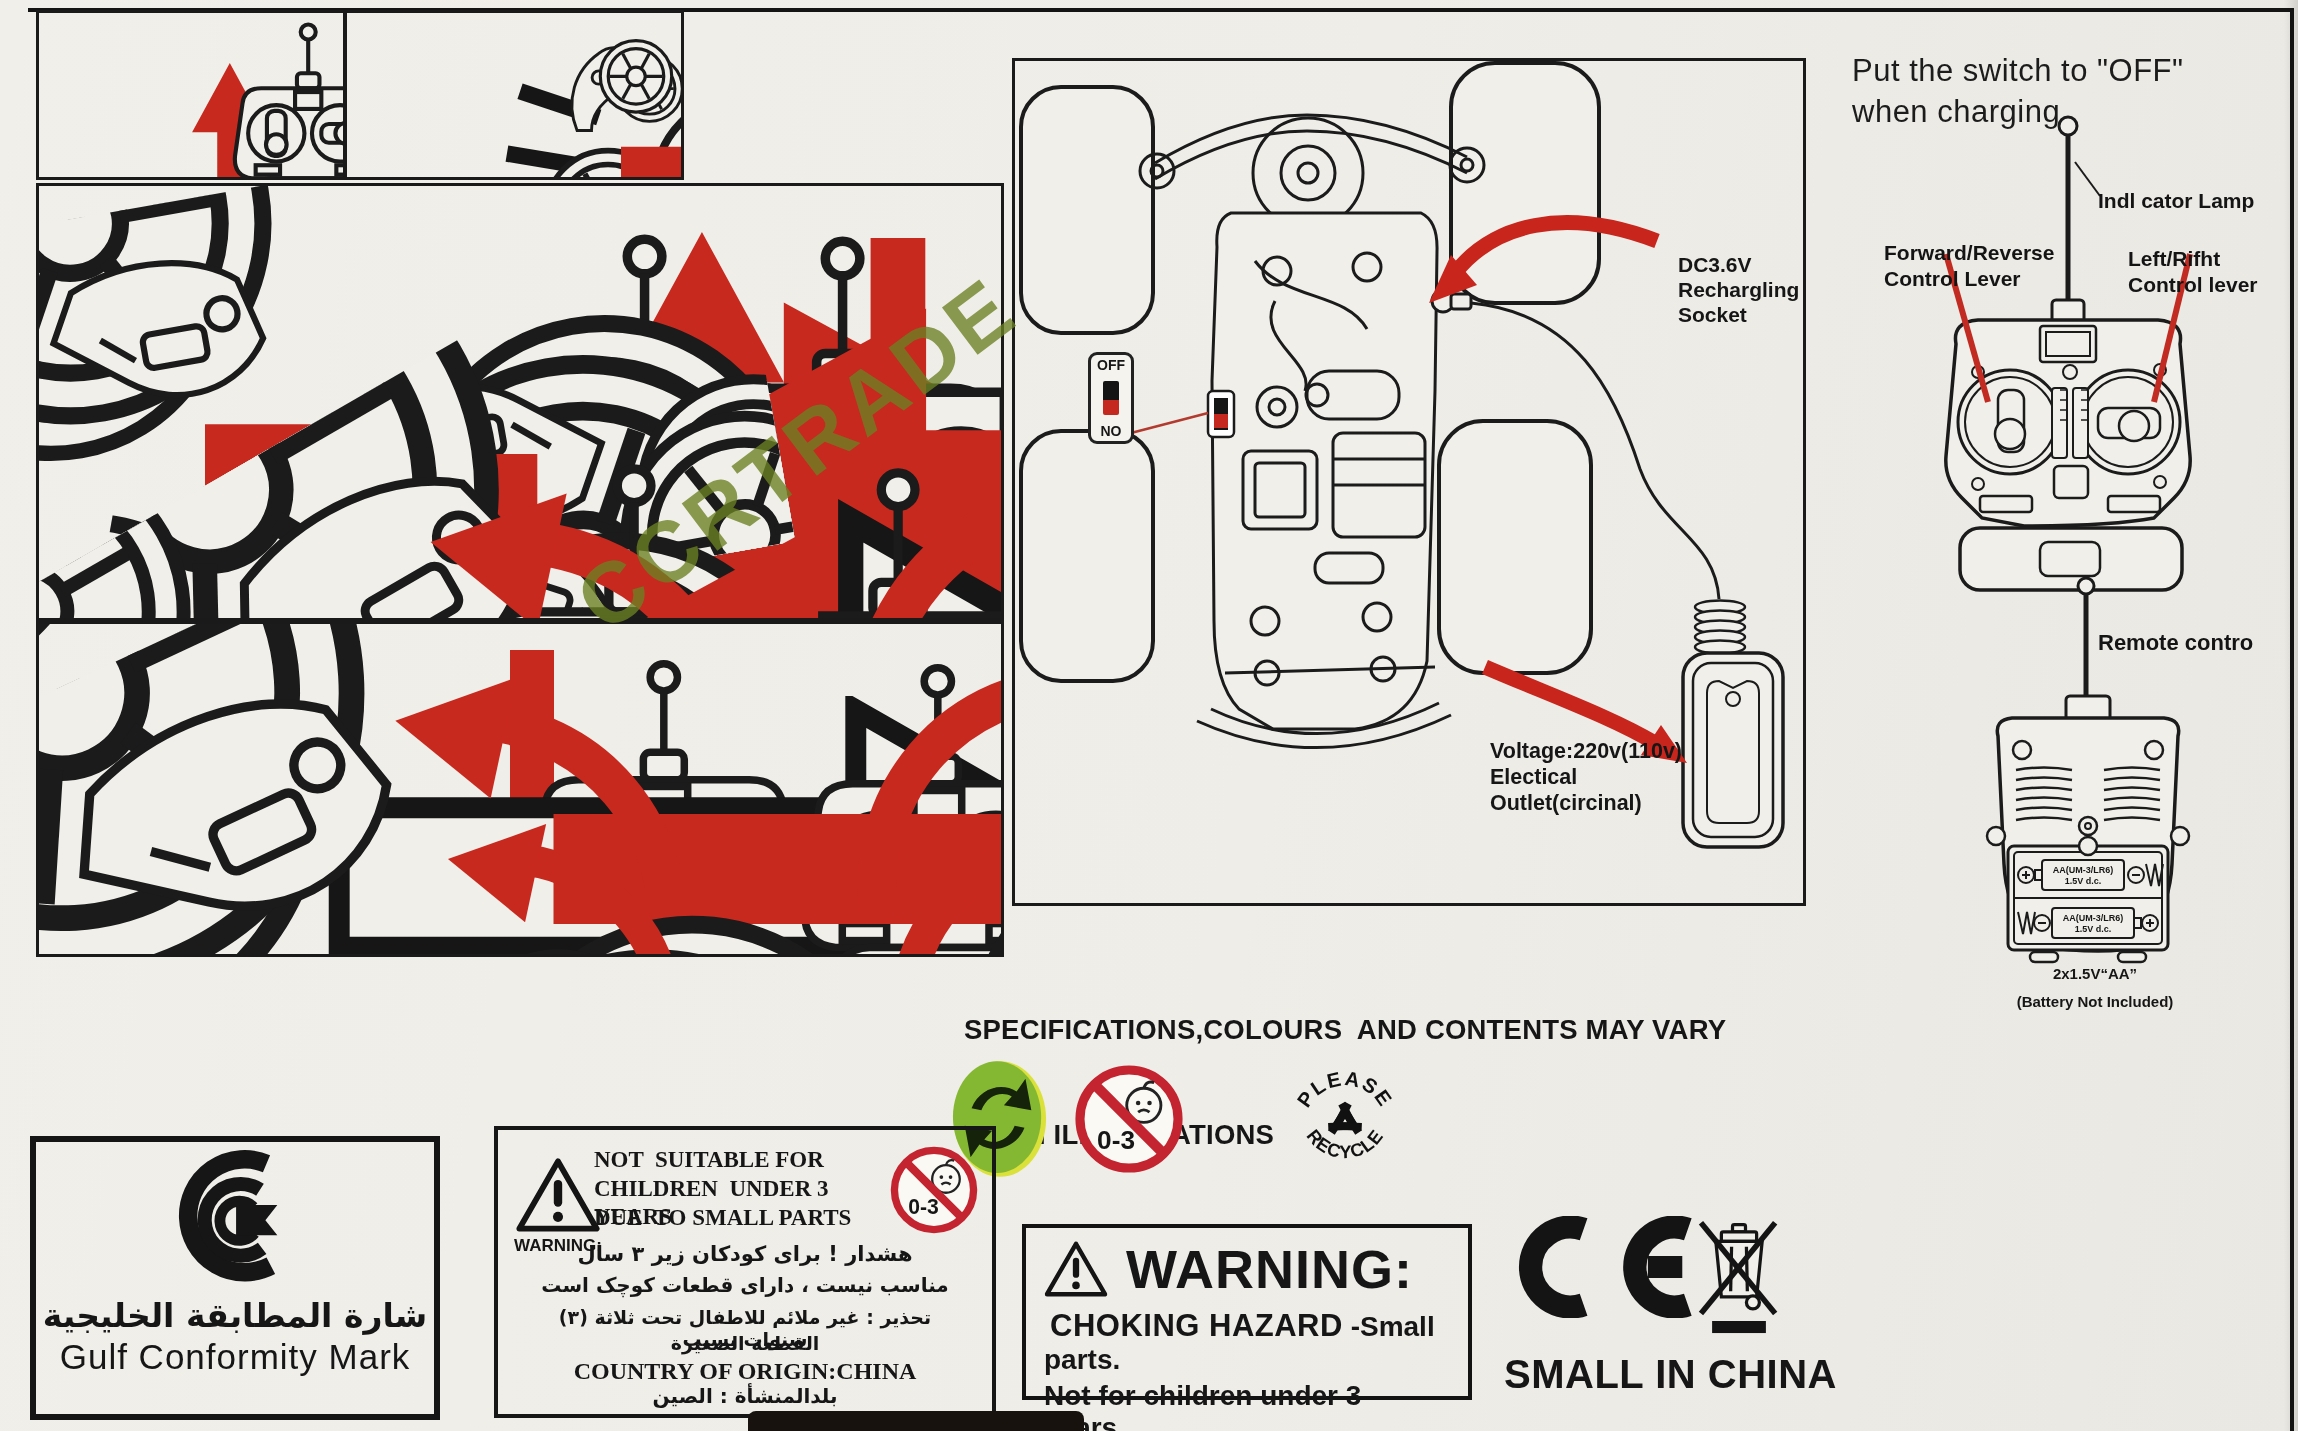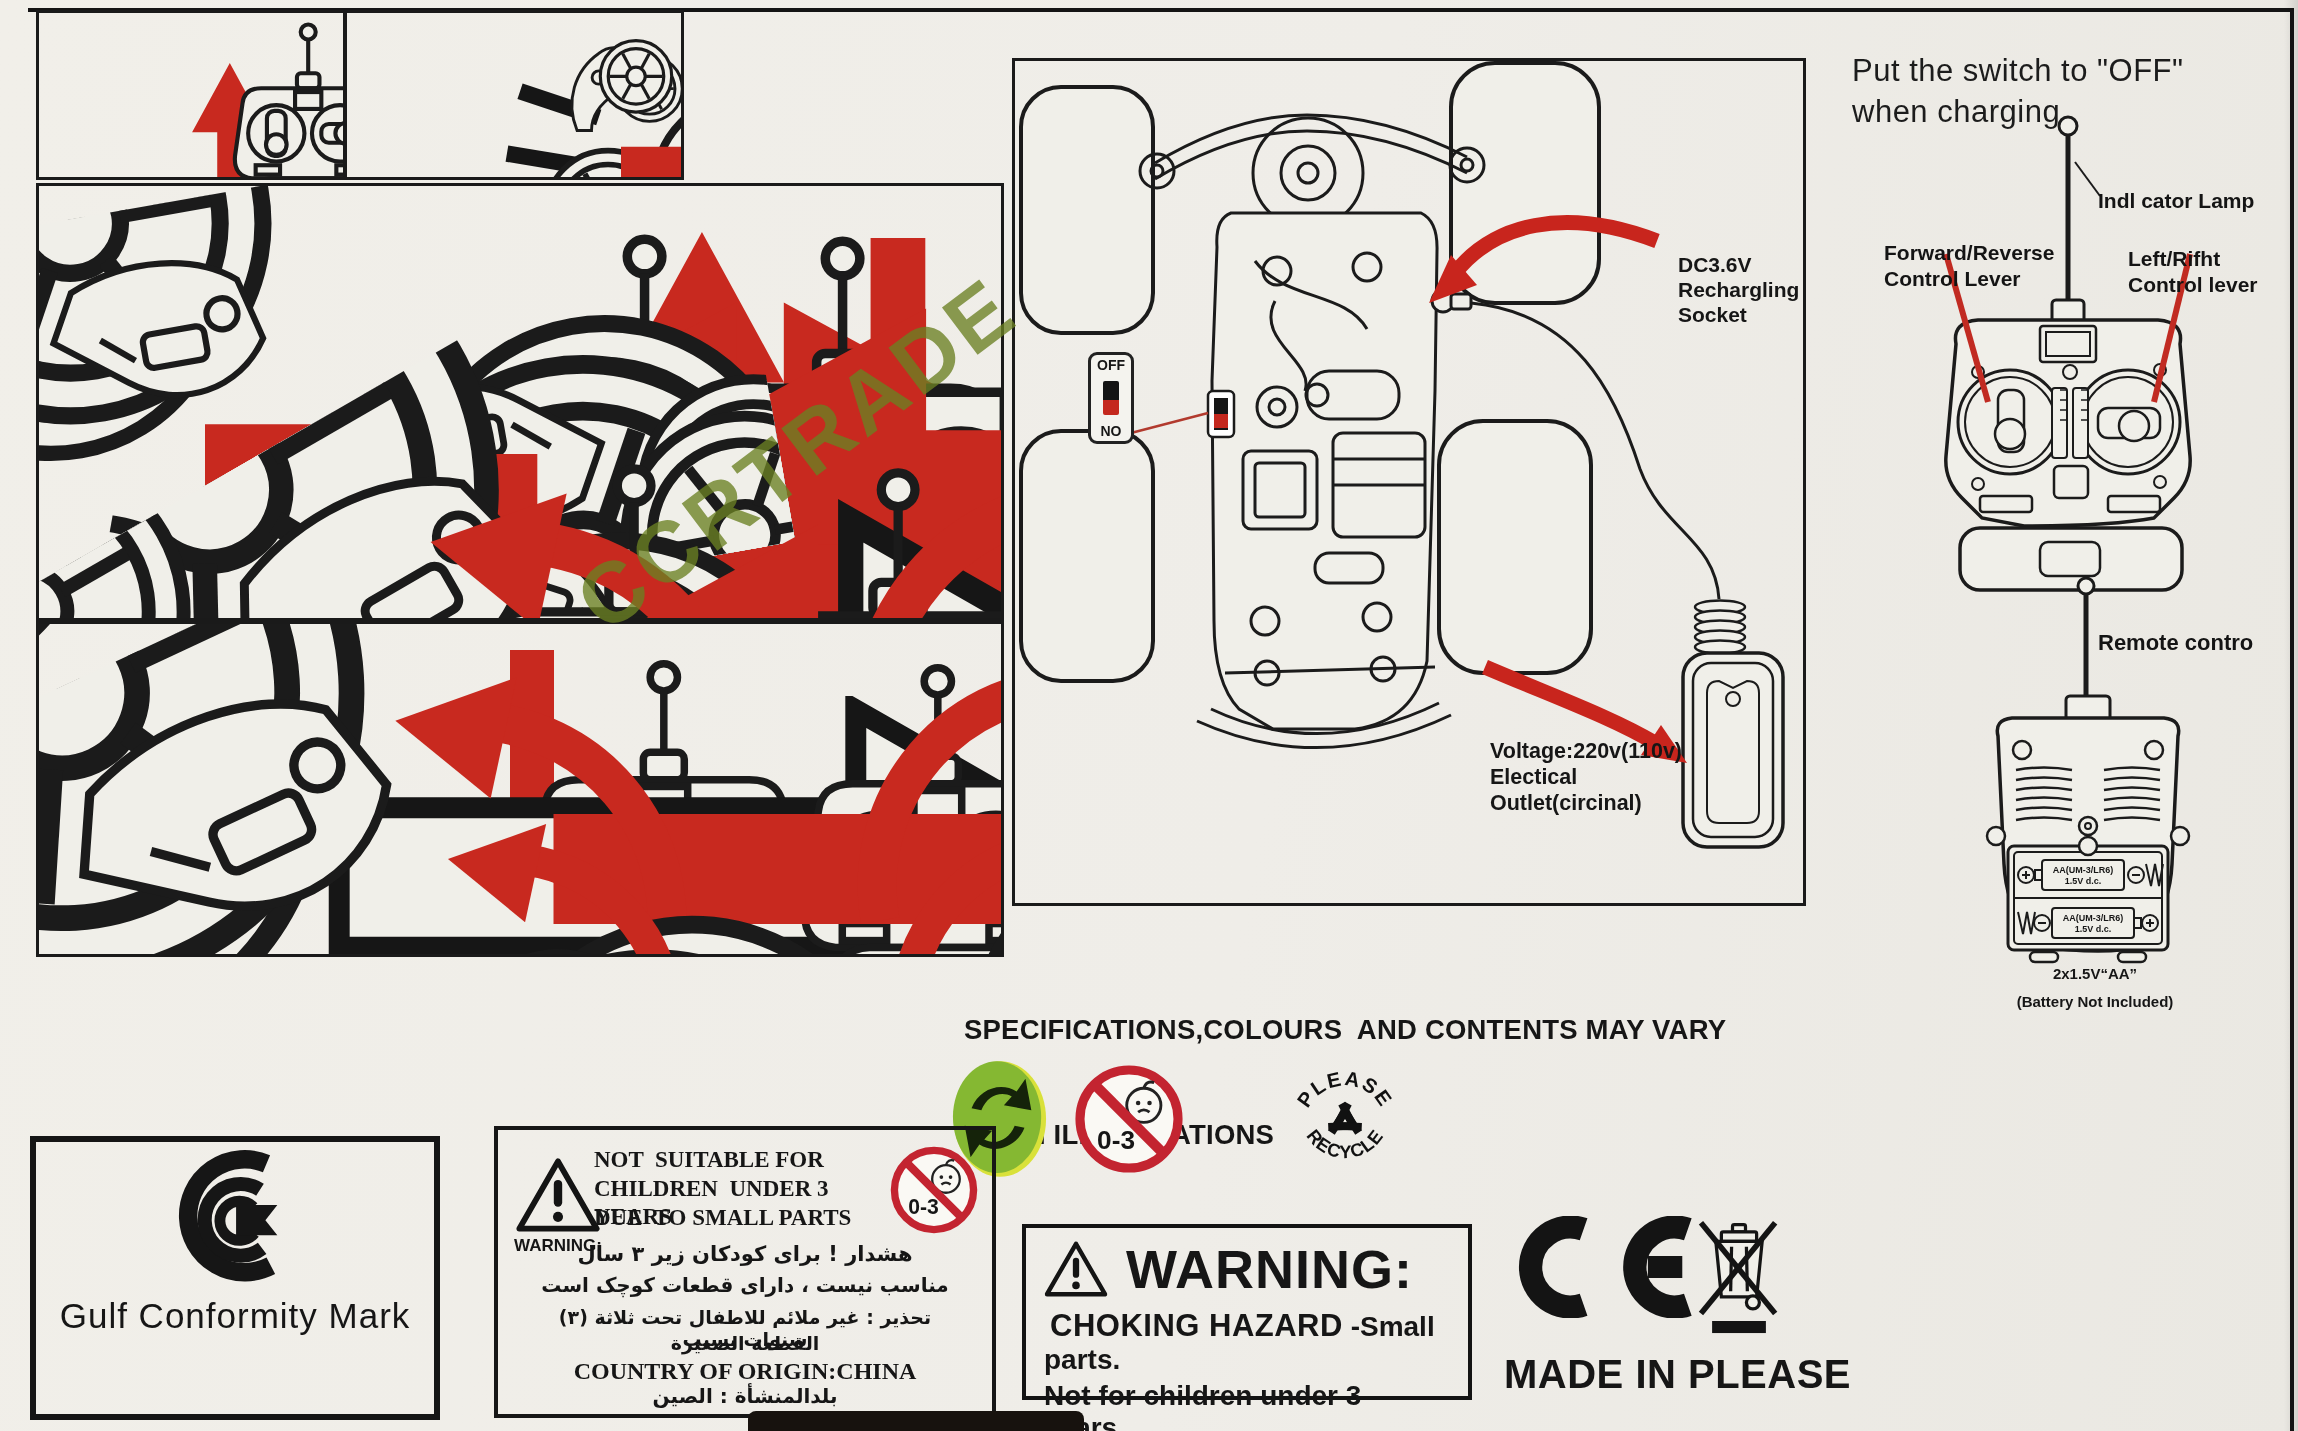--- a/index.html
+++ b/index.html
@@ -502,20 +502,21 @@
   </svg>
 
 
   <div class="gulfbox">
     <svg width="170" height="152" viewBox="0 0 150 140">
       <path d="M104,20 A52,52 0 1 0 108,114" stroke="#161616" stroke-width="17" fill="none"></path>
       <path d="M98,44 A33,33 0 1 0 100,98" stroke="#161616" stroke-width="13" fill="none"></path>
       <path d="M92,60 A18,18 0 1 0 93,84" stroke="#161616" stroke-width="10" fill="none"></path>
       <path d="M76,58 L114,58 L103,72 L114,86 L76,86 Z" fill="#161616"></path>
     </svg>
+    <div class="gulf-ar" dir="rtl">شارة المطابقة الخليجية</div>
     <div class="gulf-en">Gulf Conformity Mark</div>
   </div>
 
   <div class="noticebox">
     <svg class="abs" style="left:18px;top:26px;" width="84" height="78" viewBox="0 0 100 92">
         <use href="#s-tri"></use>
       </svg>
     <div class="abs b" style="left:4px;top:106px;width:112px;text-align:center;font-size:17px;">WARNING:</div>
     <div class="serifline" style="top:16px;">NOT  SUITABLE FOR</div>
     <div class="serifline" style="top:45px;">CHILDREN  UNDER 3 YEARS</div>
@@ -554,17 +555,17 @@
       <rect x="36" y="34" width="38" height="10" rx="2"></rect>
       <path d="M30,44 L80,44 L74,104 L36,104 Z"></path>
       <line x1="47" y1="50" x2="46" y2="98"></line>
         <line x1="63" y1="50" x2="64" y2="98"></line>
       <circle cx="70" cy="110" r="7"></circle>
     </g>
     <line x1="14" y1="24" x2="94" y2="122" stroke="#141414" stroke-width="6"></line>
     <line x1="94" y1="24" x2="14" y2="122" stroke="#141414" stroke-width="6"></line>
     <rect x="26" y="130" width="58" height="13" fill="#141414"></rect>
   </svg>
-  <div class="madein">MADE IN PLEASE</div>
+  <div class="madein">SMALL IN CHINA</div>
 
   <div class="strip"></div>
   <div class="edge"></div>
 </div>
 
 </body></html>

